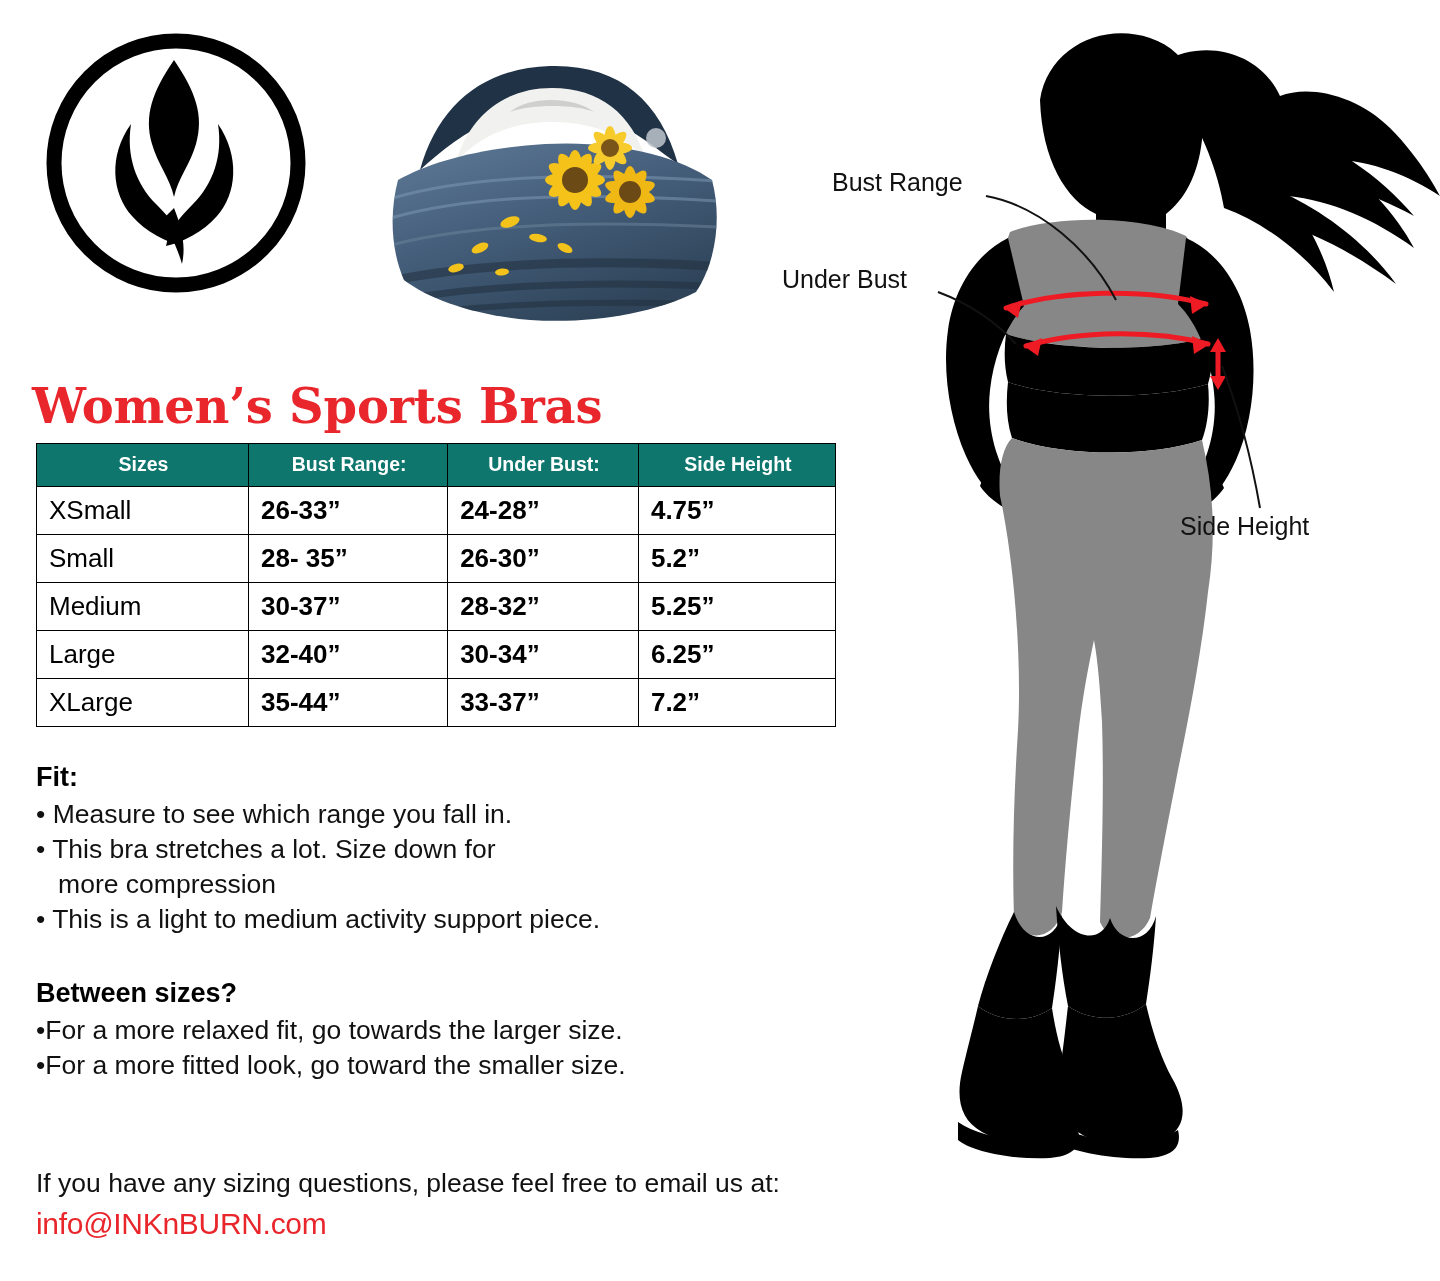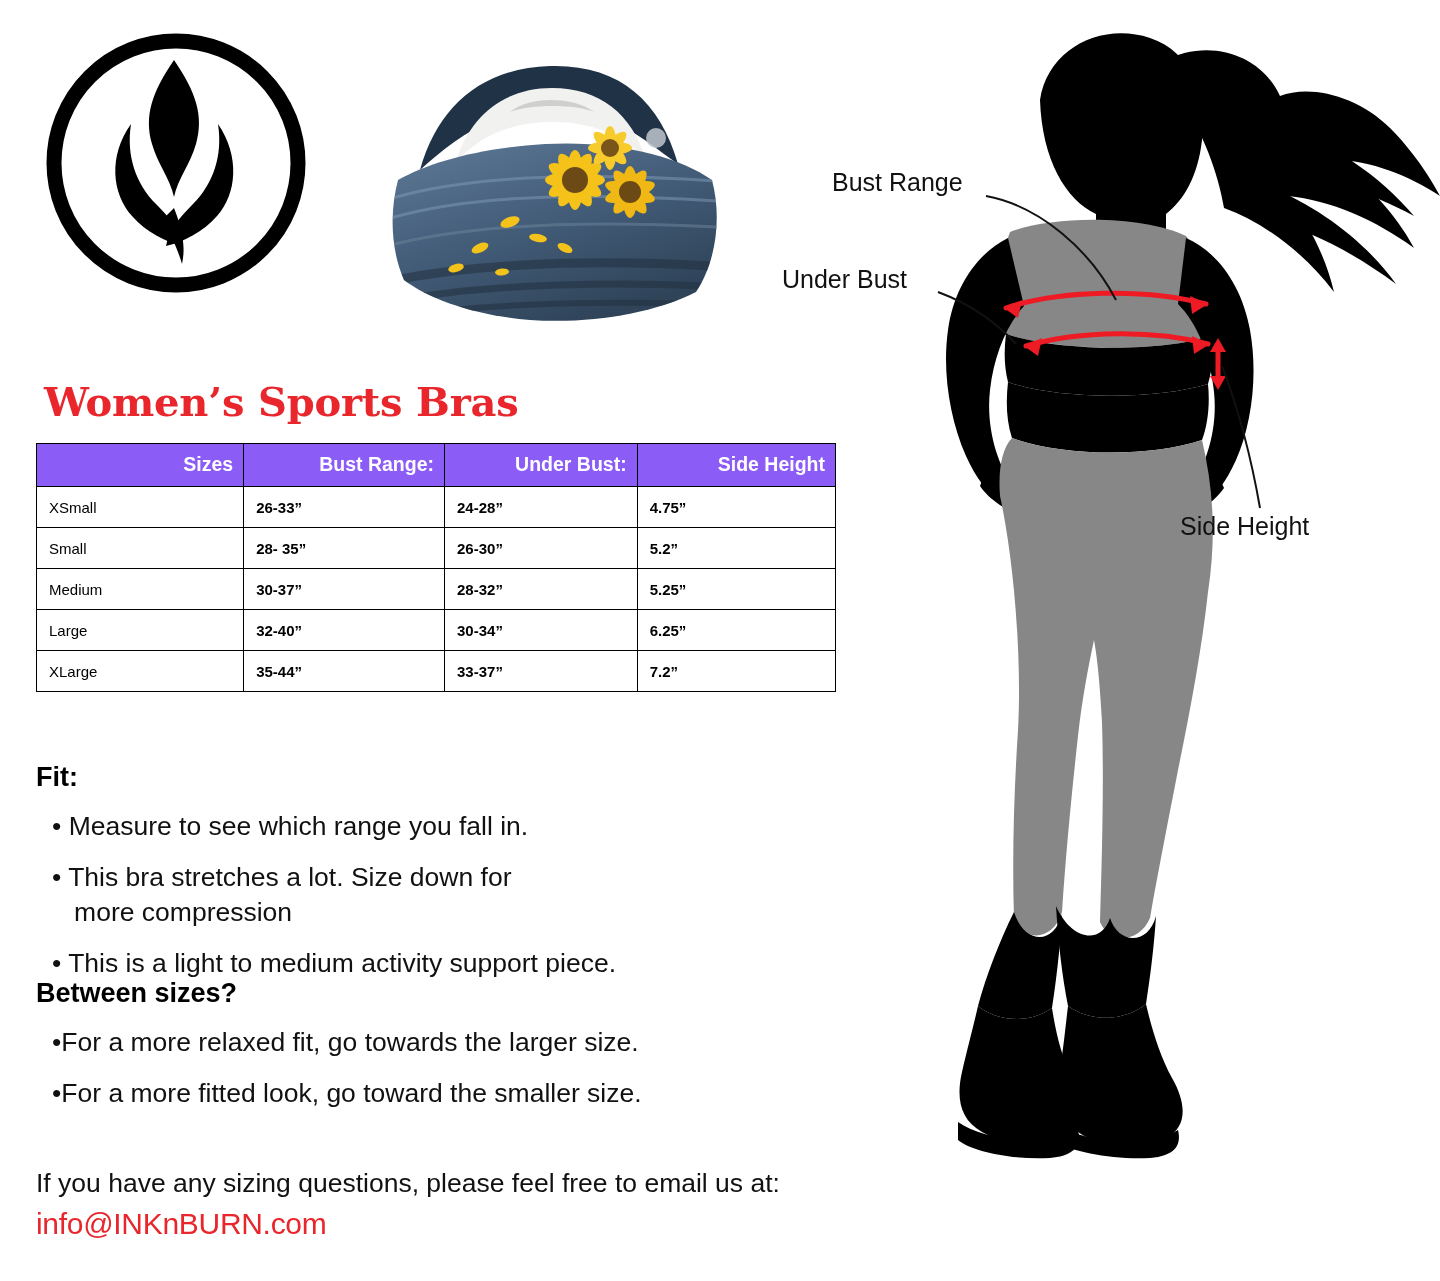--- a/index.html
+++ b/index.html
@@ -31,52 +31,52 @@
     position: absolute;
     left: 360px;
     top: 52px;
     width: 400px;
     height: 320px;
   }
 
   
   .page-title {
     position: absolute;
-    left: 44px;
+    left: 32px;
     top: 378px;
     font-family: "DejaVu Serif", serif;
     font-weight: bold;
-    font-size: 40px;
+    font-size: 48px;
     color: #e8262c;
     letter-spacing: -0.2px;
   }
 
   
   .size-table {
     position: absolute;
     left: 36px;
     top: 443px;
     width: 800px;
     border-collapse: collapse;
     font-size: 19.5px;
   }
   .size-table thead th {
-    background: #8b5cf6;
+    background: #0f766e;
     color: #ffffff;
     font-weight: bold;
-    text-align: right;
+    text-align: center;
     padding: 9px 10px 10px 12px;
     font-size: 19.5px;
     border: 1px solid #000;
   }
   .size-table tbody td {
     border: 1px solid #000000;
     padding: 8px 10px 8px 12px;
     font-weight: bold;
-    font-size: 15px;
+    font-size: 26px;
     background: #fff;
     color: #000;
     height: 24px;
   }
   .size-table tbody td.size-name {
     font-weight: normal;
   }
   .col-size   { width: 210px; }
   .col-bust   { width: 200px; }
   .col-under  { width: 192px; }
@@ -91,21 +91,21 @@
   }
   .block-heading {
     font-weight: bold;
     font-size: 27px;
     margin: 0 0 4px 0;
     color: #000;
   }
   .bullet-line {
     font-size: 26.5px;
     line-height: 1.32;
-    margin: 16px;
+    margin: 0;
     color: #111;
     white-space: pre;
   }
   .between-block {
     position: absolute;
     left: 36px;
     top: 978px;
     width: 900px;
   }
   .contact-block {

